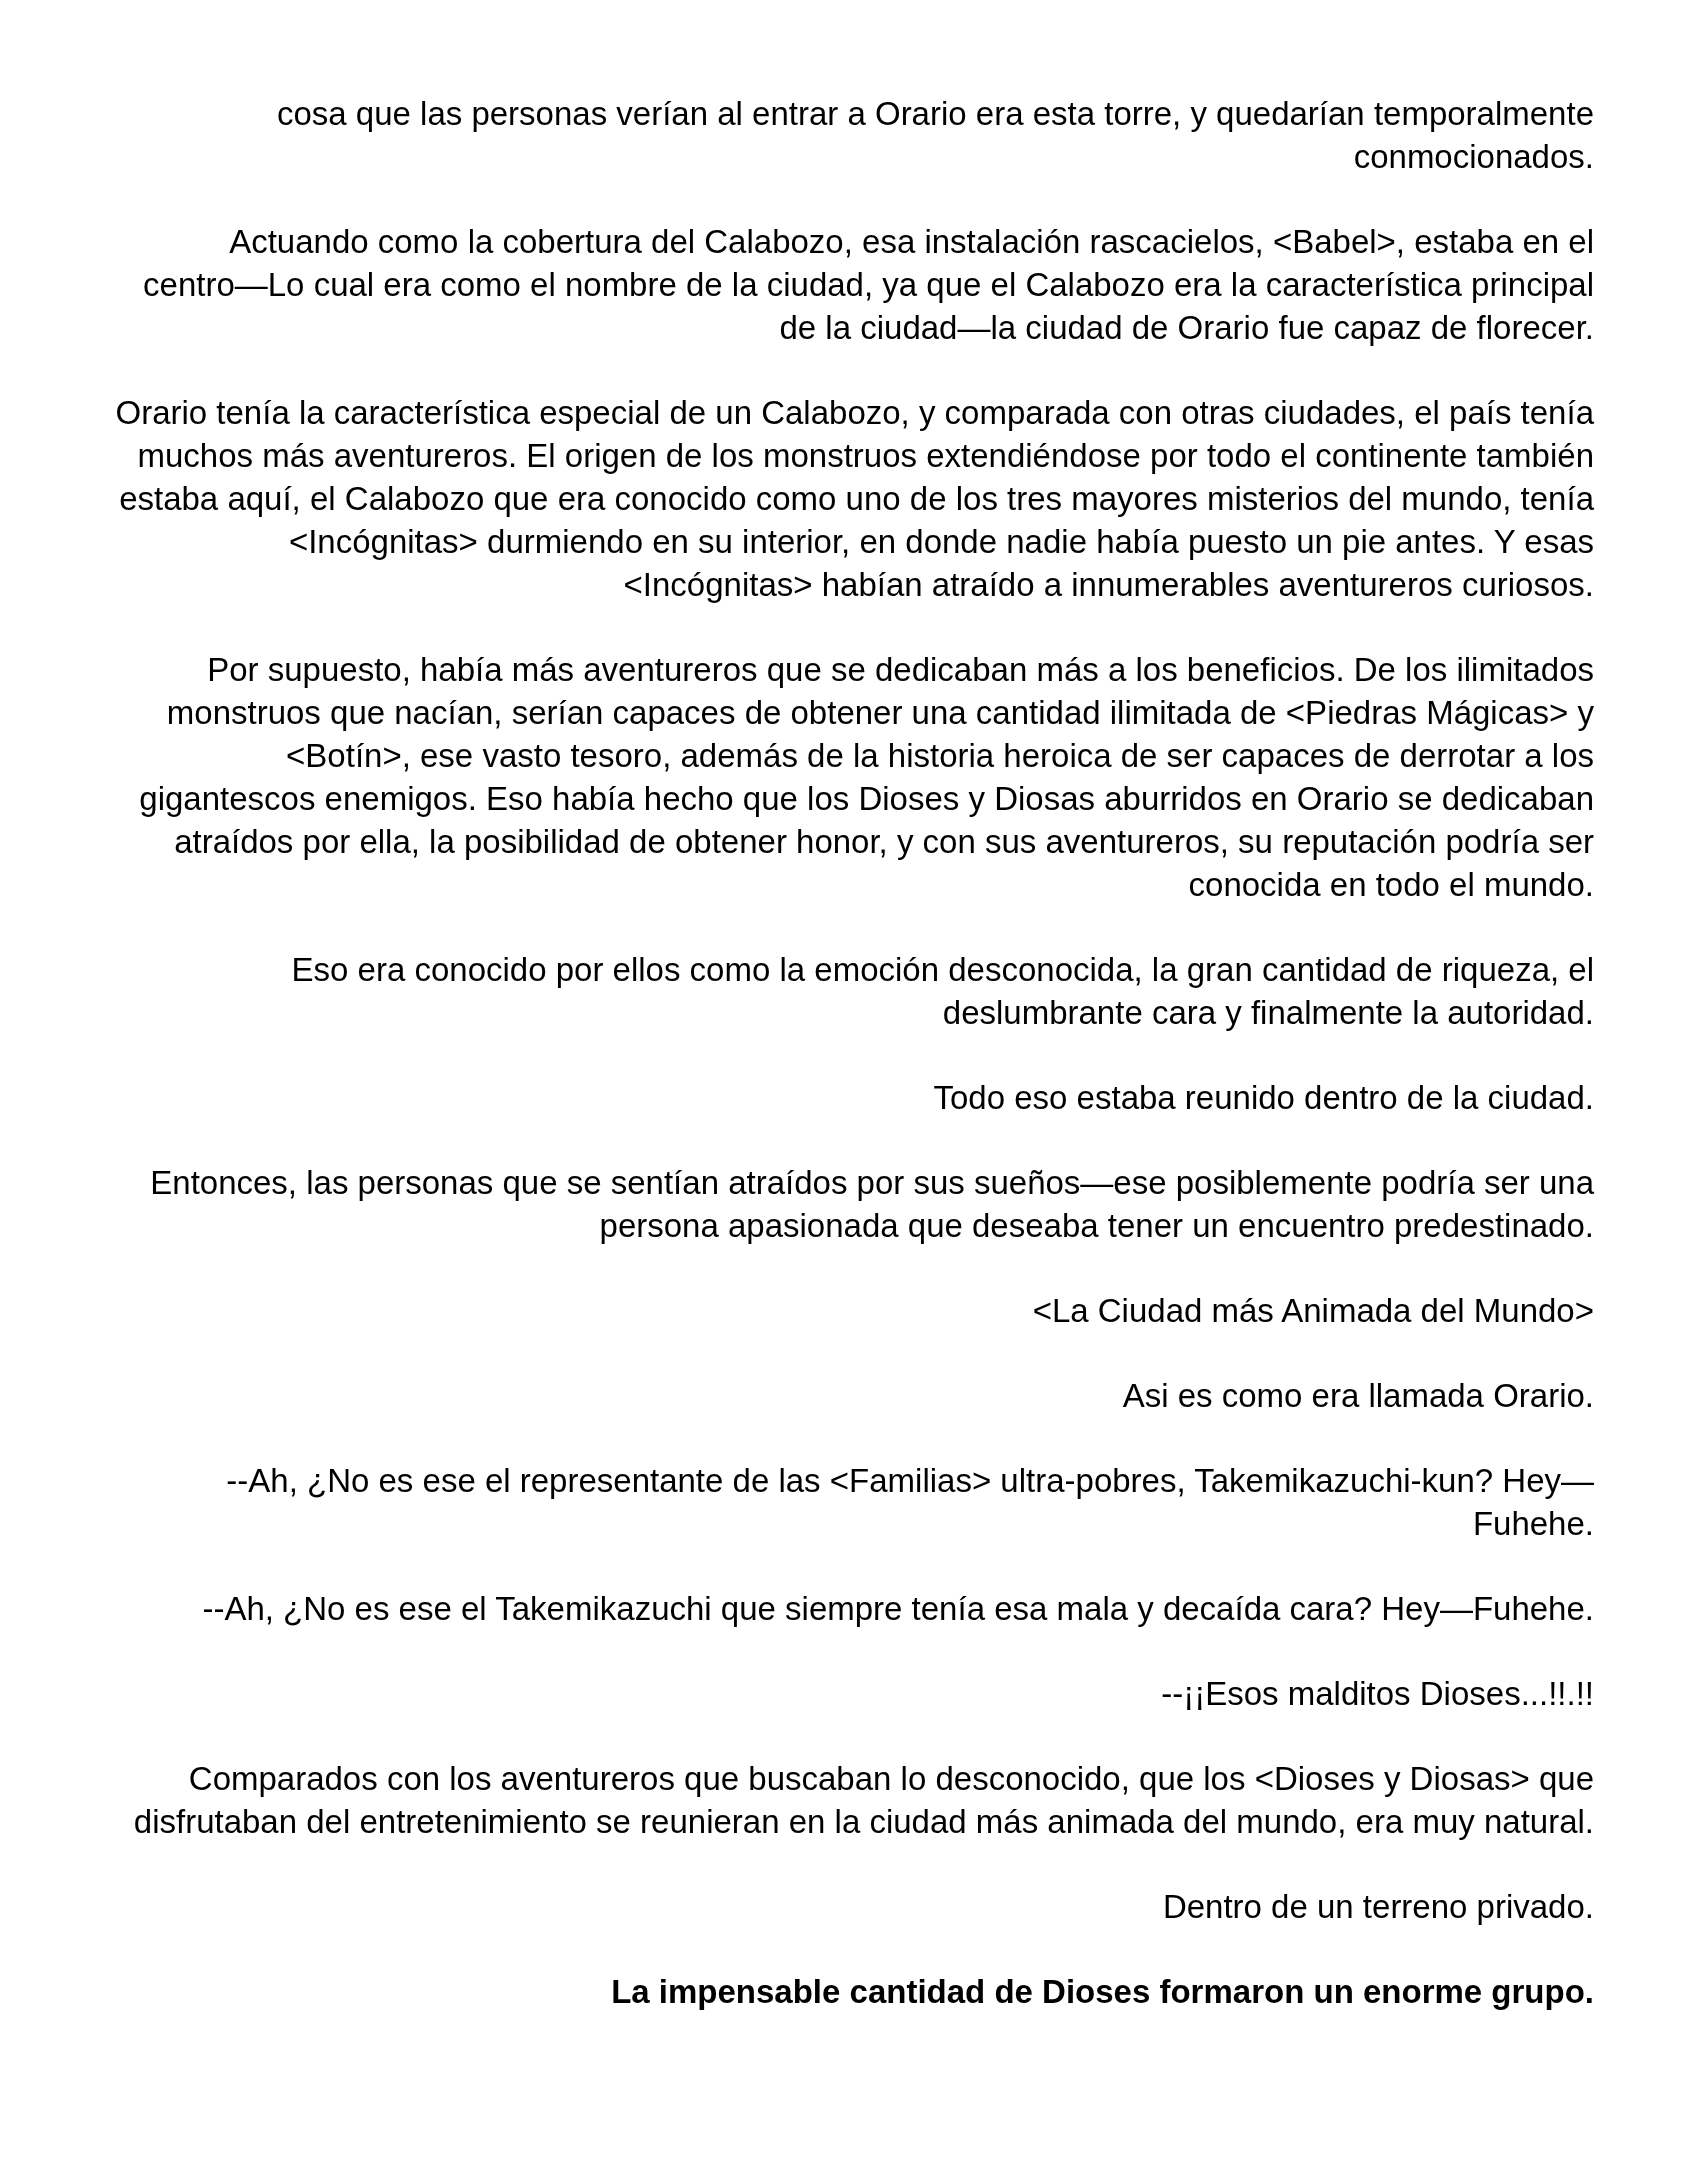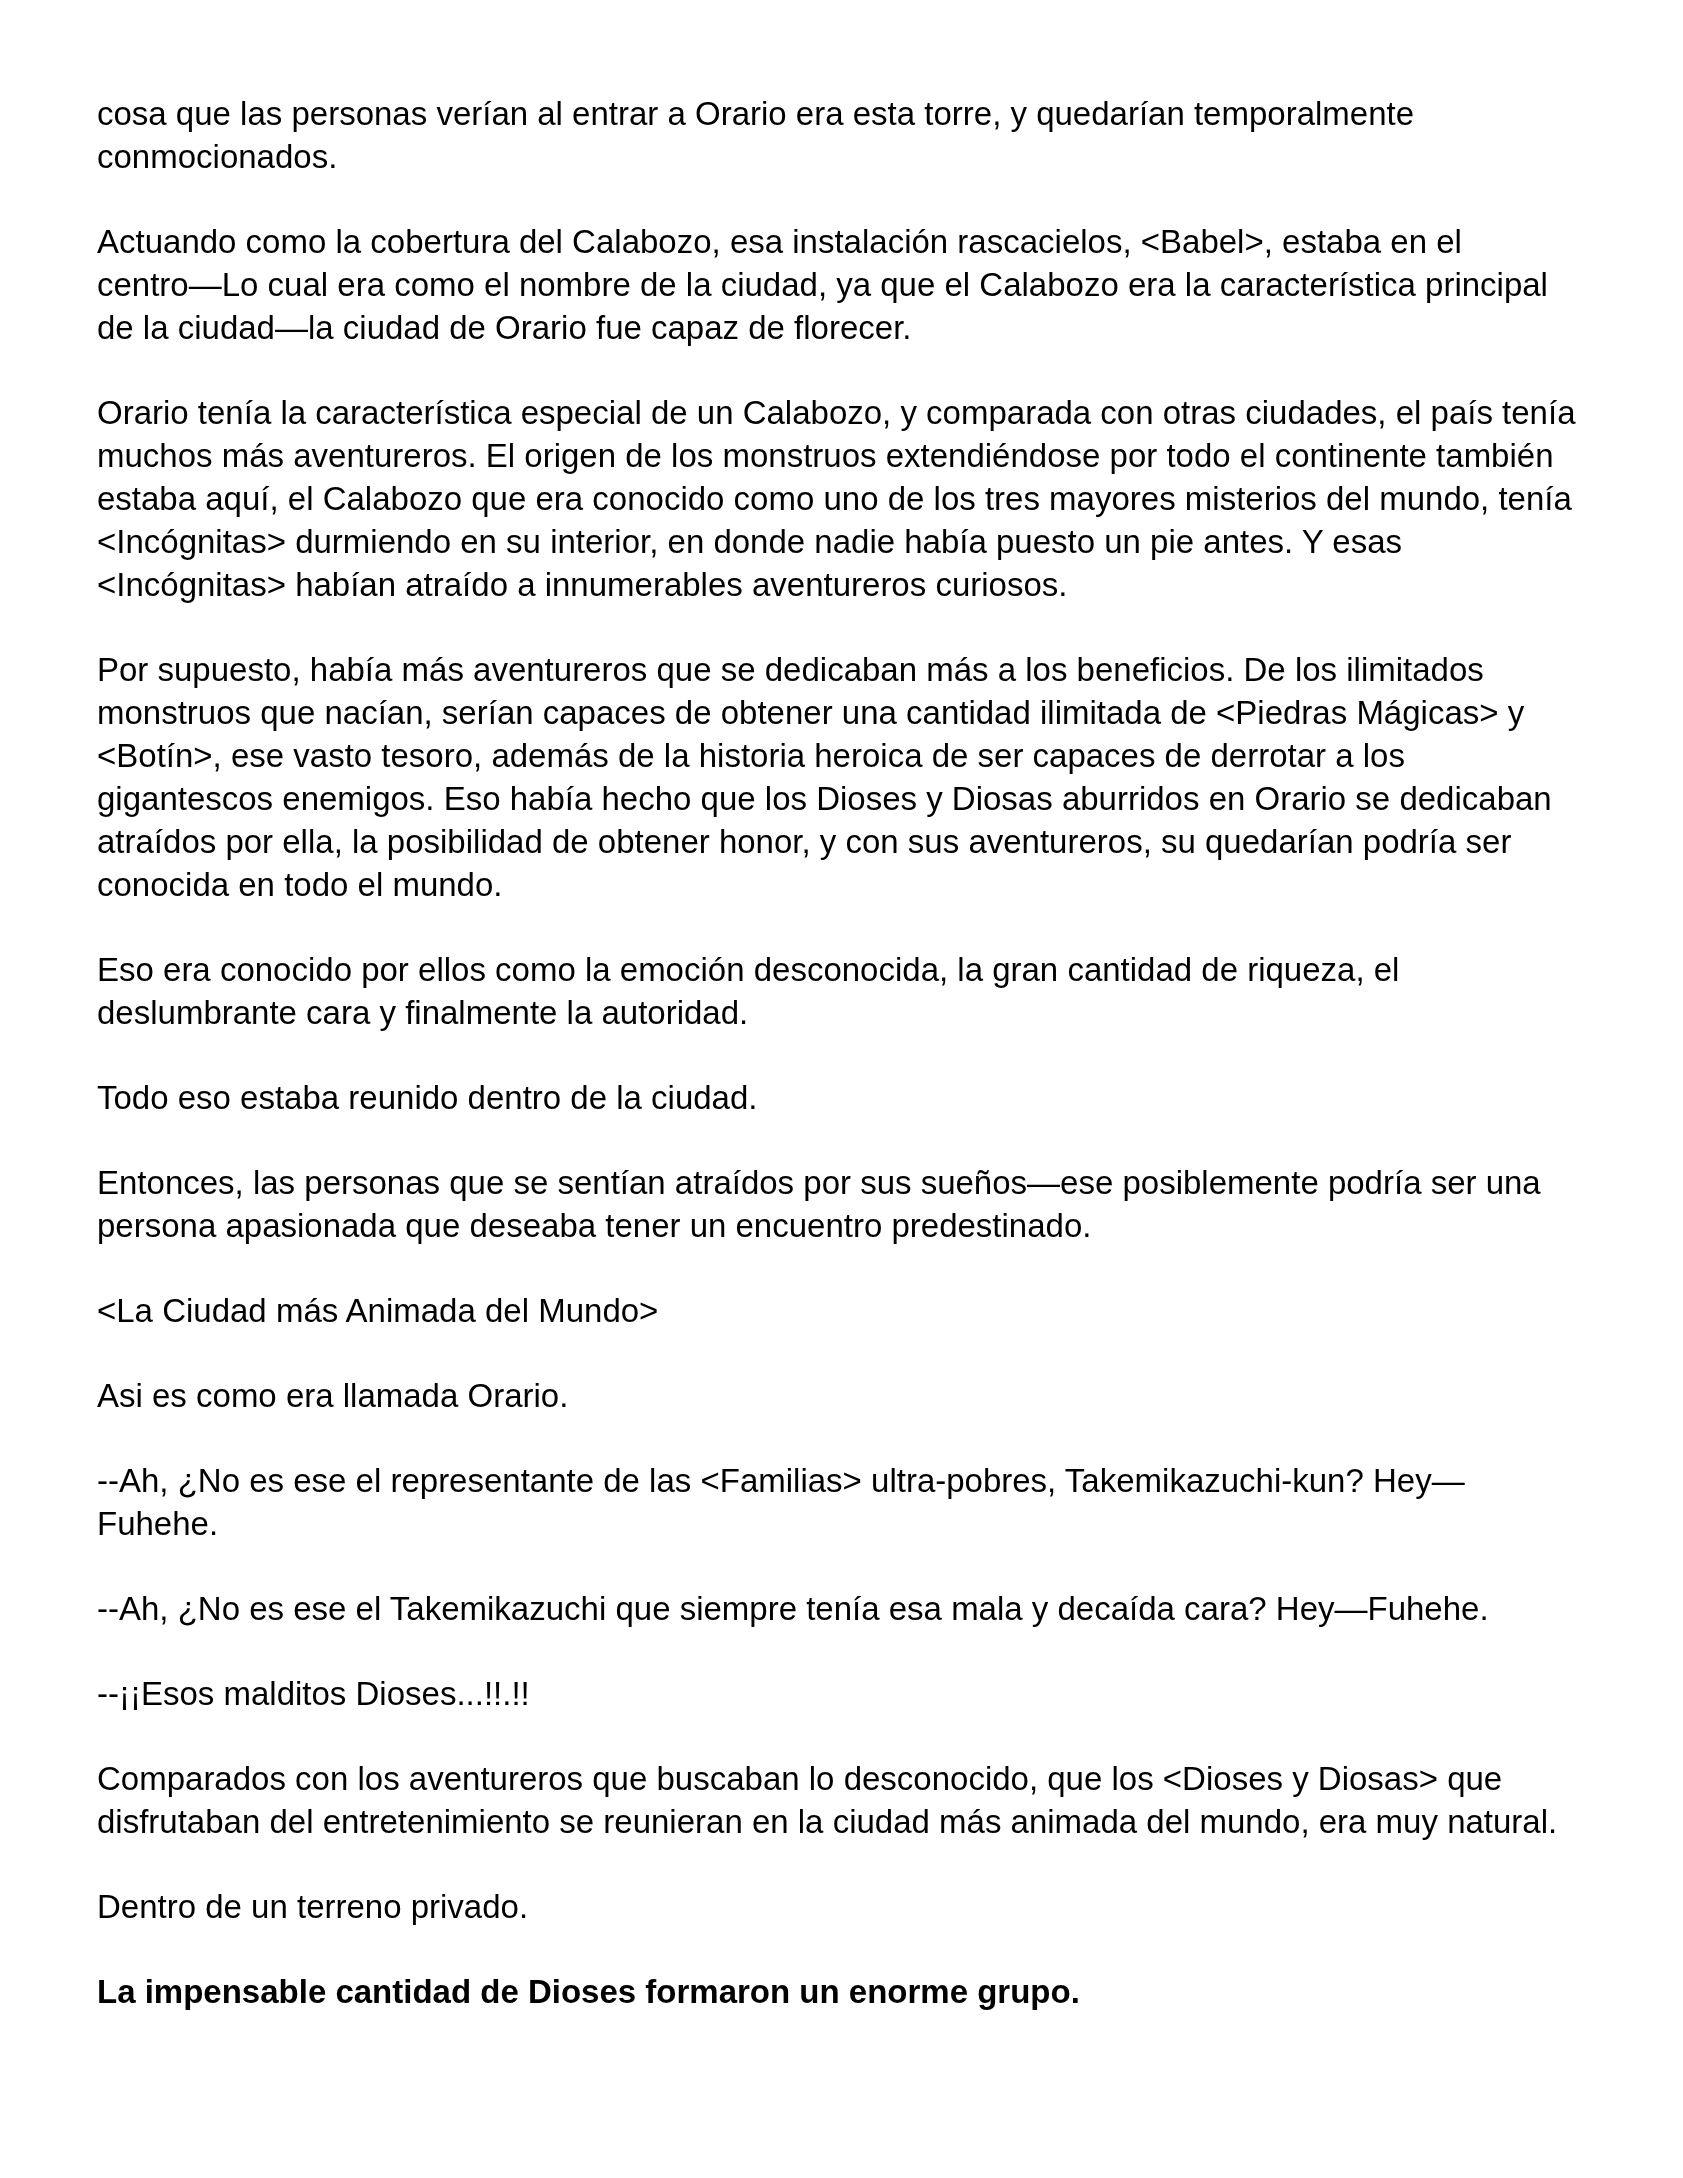--- a/index.html
+++ b/index.html
@@ -28,20 +28,21 @@
     font-weight: 400;
     letter-spacing: 0;
   }
   .para:last-child {
     margin-bottom: 16px;
     font-weight: bold;
   }
   .line {
     display: block;
     white-space: pre;
+    text-align: right;
   }
 </style>
 </head>
 <body>
 
 <main class="page">
   <p class="para">
       <span class="line">cosa que las personas verían al entrar a Orario era esta torre, y quedarían temporalmente</span>
       <span class="line">conmocionados.</span>
     </p>
@@ -55,21 +56,21 @@
       <span class="line">muchos más aventureros. El origen de los monstruos extendiéndose por todo el continente también</span>
       <span class="line">estaba aquí, el Calabozo que era conocido como uno de los tres mayores misterios del mundo, tenía</span>
       <span class="line">&lt;Incógnitas&gt; durmiendo en su interior, en donde nadie había puesto un pie antes. Y esas</span>
       <span class="line">&lt;Incógnitas&gt; habían atraído a innumerables aventureros curiosos.</span>
     </p>
   <p class="para">
       <span class="line">Por supuesto, había más aventureros que se dedicaban más a los beneficios. De los ilimitados</span>
       <span class="line">monstruos que nacían, serían capaces de obtener una cantidad ilimitada de &lt;Piedras Mágicas&gt; y</span>
       <span class="line">&lt;Botín&gt;, ese vasto tesoro, además de la historia heroica de ser capaces de derrotar a los</span>
       <span class="line">gigantescos enemigos. Eso había hecho que los Dioses y Diosas aburridos en Orario se dedicaban</span>
-      <span class="line">atraídos por ella, la posibilidad de obtener honor, y con sus aventureros, su quedarían podría ser</span>
+      <span class="line">atraídos por ella, la posibilidad de obtener honor, y con sus aventureros, su reputación podría ser</span>
       <span class="line">conocida en todo el mundo.</span>
     </p>
   <p class="para">
       <span class="line">Eso era conocido por ellos como la emoción desconocida, la gran cantidad de riqueza, el</span>
       <span class="line">deslumbrante cara y finalmente la autoridad.</span>
     </p>
   <p class="para">
       <span class="line">Todo eso estaba reunido dentro de la ciudad.</span>
     </p>
   <p class="para">

